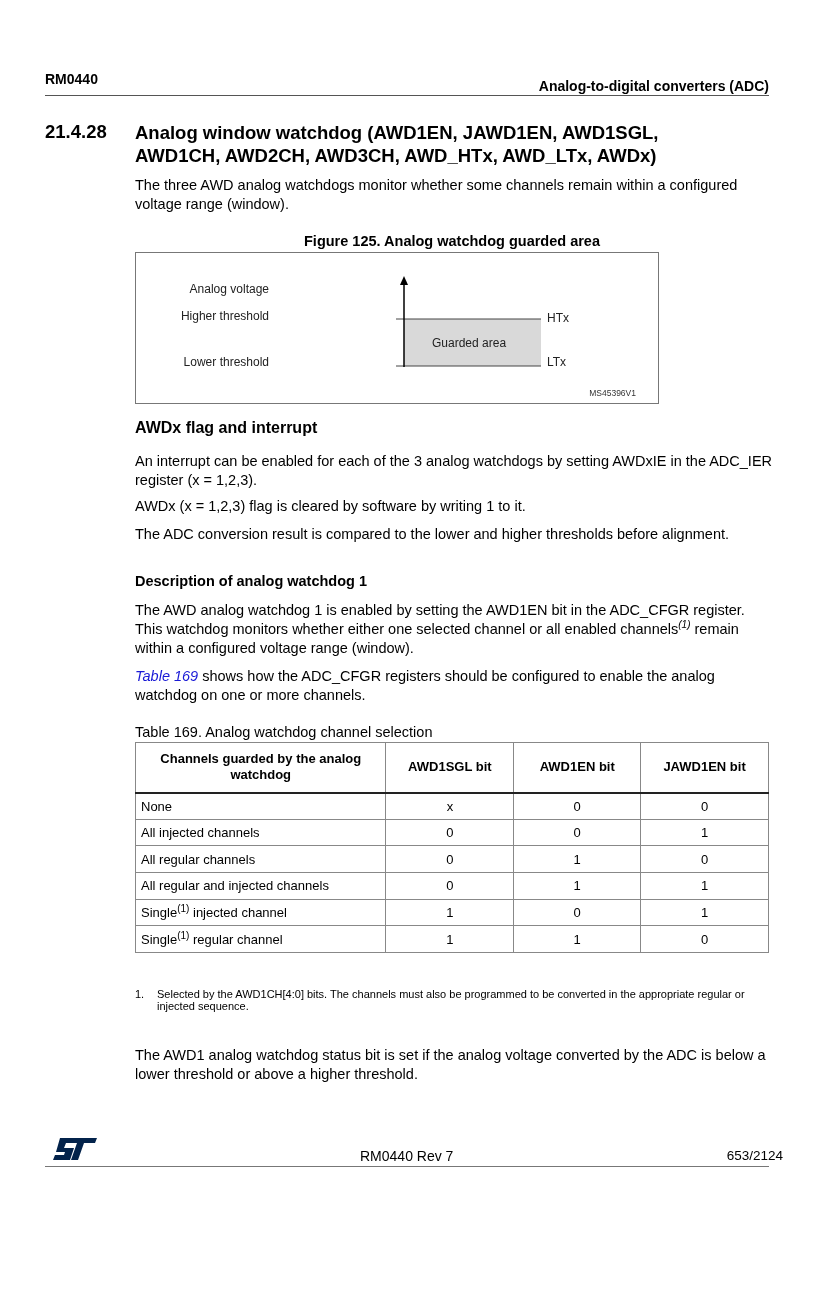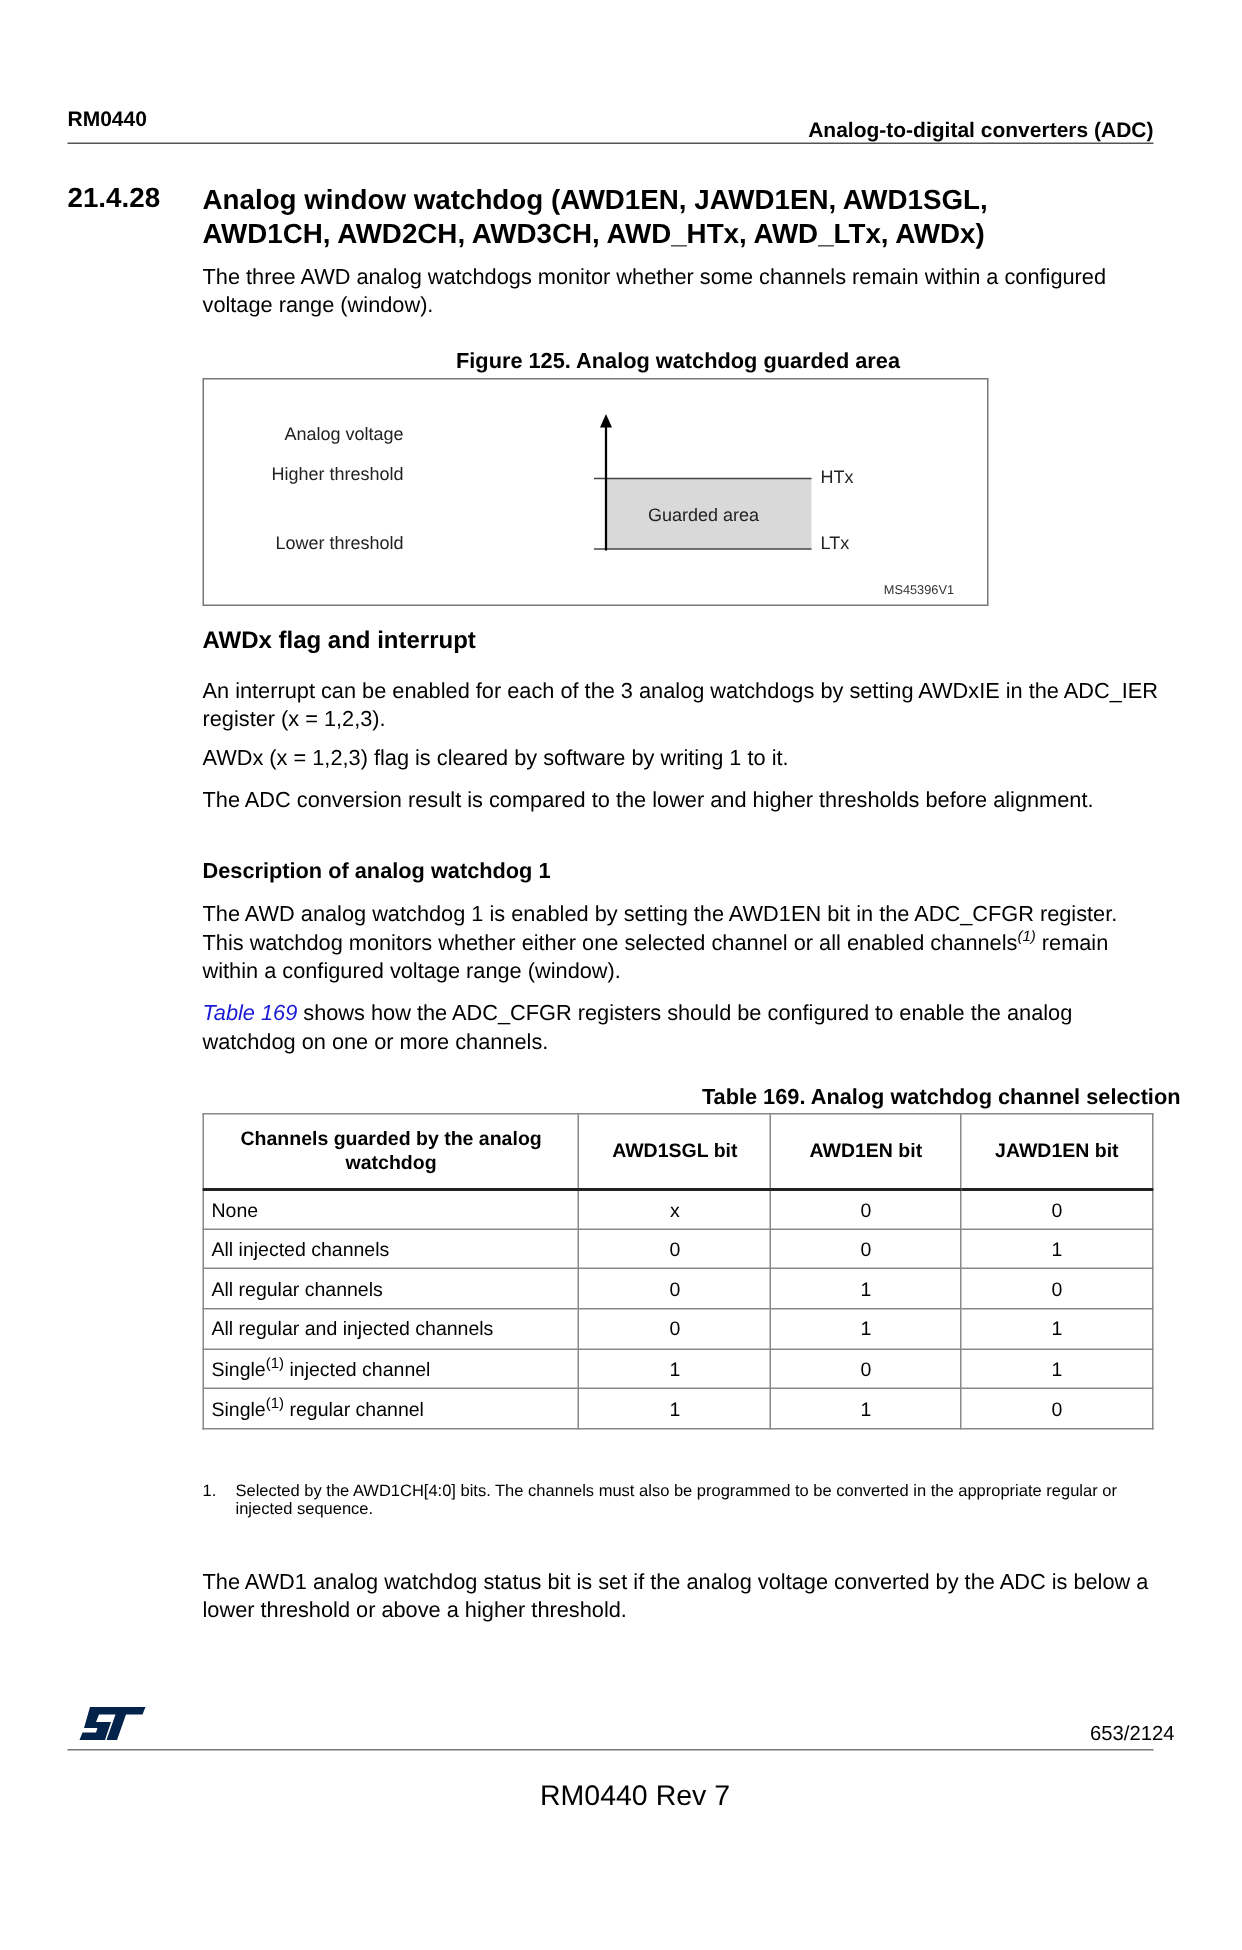--- a/index.html
+++ b/index.html
@@ -20,35 +20,35 @@
     .sub-h2 { left: 135px; font-size: 14.5px; font-weight: bold; }
 
     .fig-caption { left: 135px; width: 634px; top: 233px; text-align: center; font-size: 14.5px; font-weight: bold; }
     .fig-box { left: 135px; top: 252px; width: 524px; height: 152px; border: 1px solid #777; }
     .fig-box .lbl { position: absolute; font-size: 12px; color: #222; }
     .fig-box .ms { position: absolute; right: 22px; bottom: 5px; font-size: 8.5px; color: #333; }
 
     .link { color: #1a1ad6; font-style: italic; }
     sup { font-size: 10px; line-height: 0; vertical-align: super; }
 
-    .tbl-caption { left: 153px; width: 634px; top: 724px; text-align: right; font-size: 14.5px; font-weight: bold; }
+    .tbl-caption { left: 135px; width: 634px; top: 724px; text-align: left; font-size: 14.5px; font-weight: normal; }
     table.t { position: absolute; left: 135px; top: 742px; width: 634px; border-collapse: collapse; font-size: 13px; }
     table.t th, table.t td { border: 1px solid #888; }
     table.t th { font-weight: bold; height: 50px; text-align: center; padding: 0 6px; line-height: 16px; }
     table.t thead tr { border-bottom: 2px solid #000; }
     table.t thead th { border-bottom: 2px solid #222; }
     table.t td { height: 26.7px; padding: 0 5px; }
     table.t td.c { text-align: center; }
 
     .footnote { left: 135px; top: 988px; width: 620px; font-size: 11px; line-height: 12px; }
     .footnote .n { position: absolute; left: 0; }
     .footnote .tx { margin-left: 22px; }
 
     .ftr-rule { left: 45px; top: 1166px; width: 724px; height: 1px; background: #777; }
-    .ftr-center { left: 360px; top: 1148px; font-size: 19px; margin-top: 39px; }
+    .ftr-center { left: 360px; top: 1148px; font-size: 14px; }
     .ftr-right { right: 45px; top: 1148px; font-size: 13.5px; }
     .logo { left: 52px; top: 1137px; }
   </style>
 </head>
 <body>
 
 <div class="abs hdr-left">RM0440</div>
 <div class="abs hdr-right">Analog-to-digital converters (ADC)</div>
 <div class="abs hdr-rule"></div>
 

